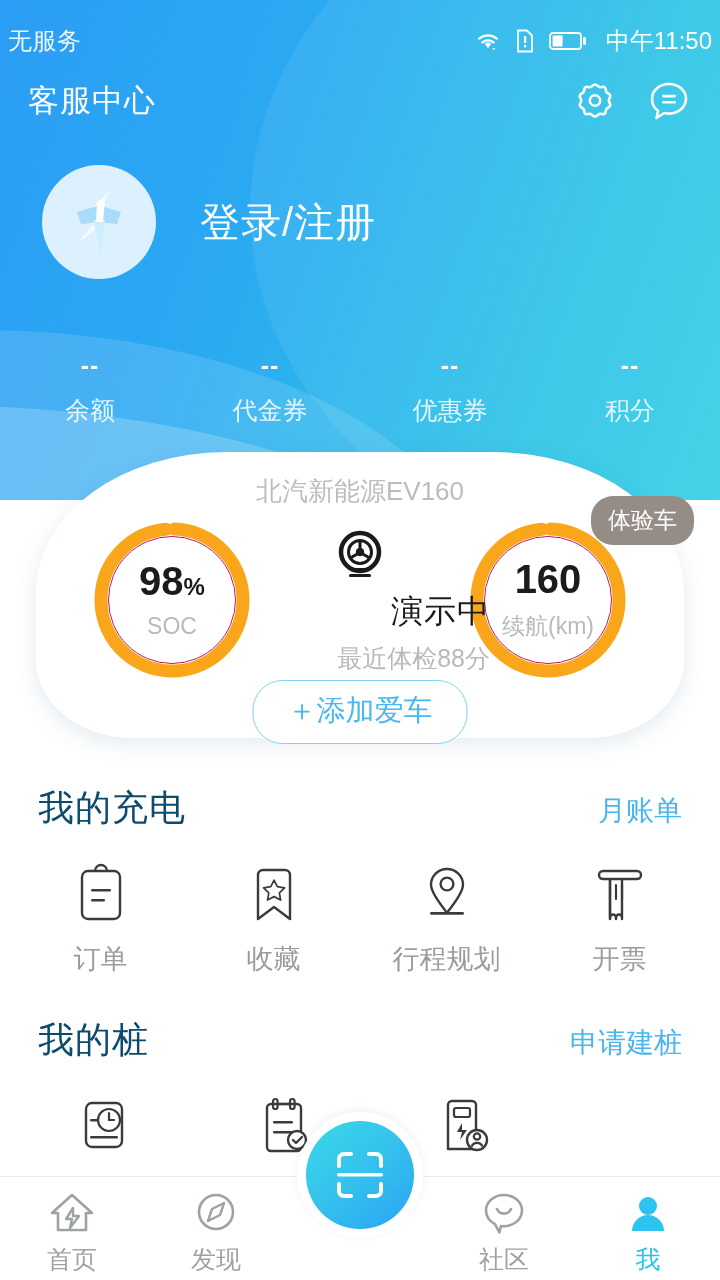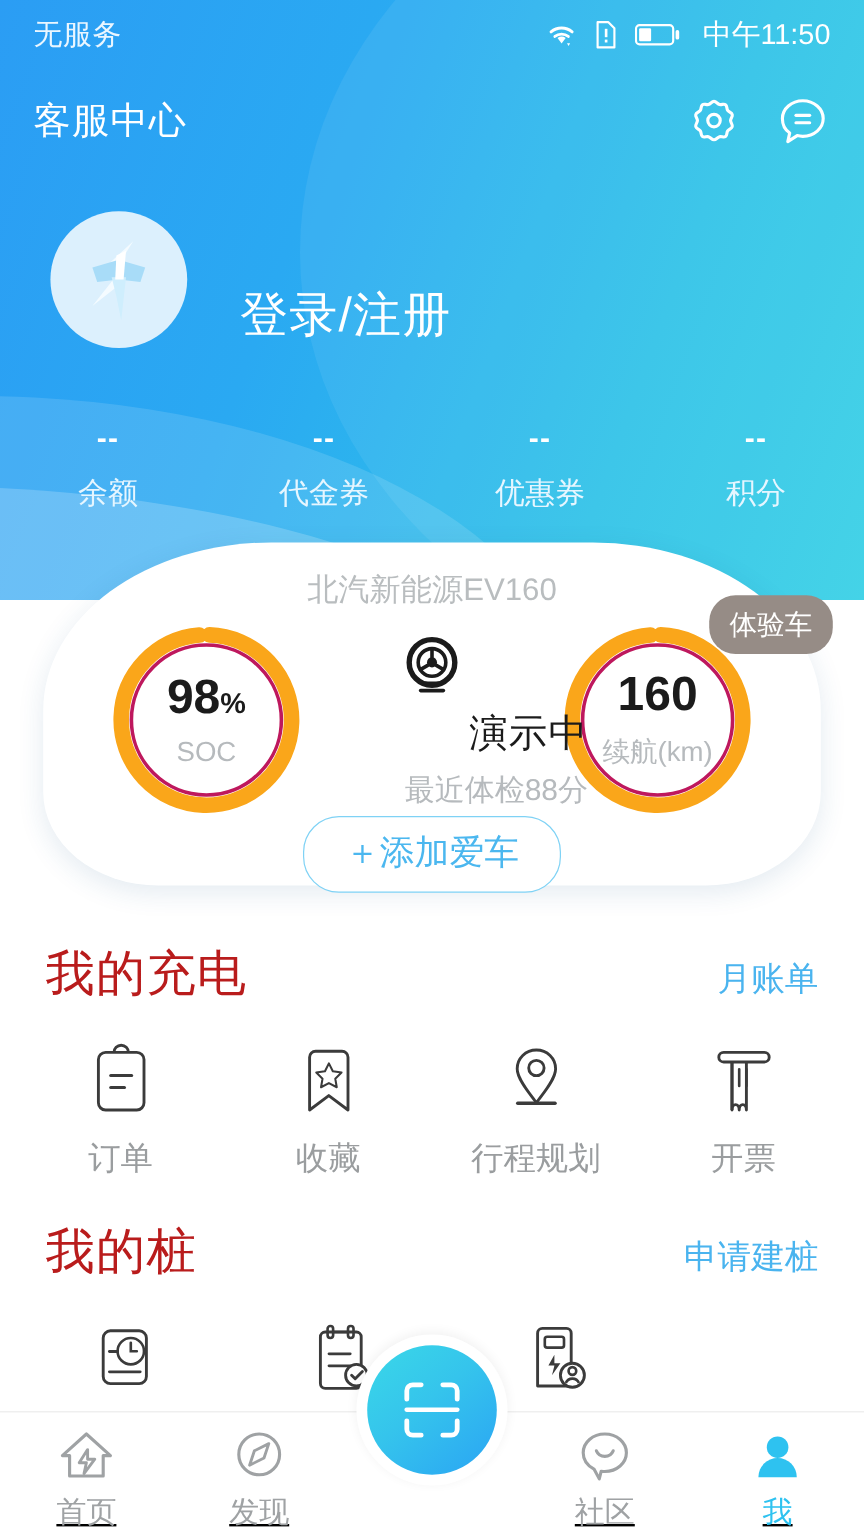--- a/index.html
+++ b/index.html
@@ -22,41 +22,41 @@
   .hero-wave {
     position: absolute; border-radius: 50%;
     background: rgba(255,255,255,0.10);
   }
   .wave-a { width: 900px; height: 740px; left: 250px; top: -160px; background: rgba(255,255,255,0.07); }
   .wave-b { width: 1000px; height: 520px; left: -520px; top: 330px; background: rgba(255,255,255,0.13); }
   .wave-c { width: 1100px; height: 420px; left: -620px; top: 405px; background: rgba(255,255,255,0.20); }
 
   
   .statusbar {
-    position: absolute; left: 0; top: 3px; width: 720px; height: 52px;
+    position: absolute; left: 0; top: 15px; width: 720px; height: 52px;
     display: flex; align-items: center; justify-content: space-between;
-    padding: 0 28px; color: #ffffff; z-index: 6;
+    padding: 0 8px; color: #ffffff; z-index: 6;
   }
   .sb-left { font-size: 24px; letter-spacing: .5px; color: #eaf6ff; }
   .sb-right { display: flex; align-items: center; gap: 15px; }
   .sb-time { font-size: 24px; color: #ffffff; margin-left: 4px; }
   .sb-icon { display: block; }
 
   
   .titlebar {
     position: absolute; left: 0; top: 62px; width: 720px; height: 78px;
     display: flex; align-items: center; z-index: 6; padding: 0 28px;
   }
   .page-title { color: #fff; font-size: 31px; letter-spacing: 1px; }
   .titlebar-actions { margin-left: auto; display: flex; align-items: center; gap: 28px; }
   .tb-btn { width: 46px; height: 46px; display: flex; align-items: center; justify-content: center; }
 
   
   .profile {
-    position: absolute; left: 42px; top: 176px; display: flex; align-items: flex-end; z-index: 6;
+    position: absolute; left: 42px; top: 165px; display: flex; align-items: center; z-index: 6;
   }
   .avatar {
     width: 114px; height: 114px; border-radius: 50%;
     background: #dcf0fd; display: flex; align-items: center; justify-content: center;
     overflow: hidden;
   }
   .login-text { margin-left: 44px; color: #ffffff; font-size: 40px; letter-spacing: 1px; }
 
   
   .stats {
@@ -83,21 +83,21 @@
     background: #968c86; color: #ffffff; font-size: 23px;
     padding: 9px 17px; border-radius: 22px; margin-top: 32px;
   }
 
   .gauge { position: absolute; width: 160px; height: 160px; top: 68px; }
   .gauge.left { left: 56px; }
   .gauge.right { right: 56px; }
   .gauge-ring { position: absolute; inset: 0; }
   .gauge-inner {
     position: absolute; inset: 16px; border-radius: 50%;
-    border: 3px solid #be185d; background: #fff;
+    border: 1px solid #be185d; background: #fff;
     display: flex; flex-direction: column; align-items: center; justify-content: center;
   }
   .gauge-num { color: #1b1b1b; font-size: 40px; font-weight: bold; line-height: 42px; }
   .gauge-num .unit { font-size: 24px; font-weight: bold; }
   .gauge-label { color: #b6babd; font-size: 23px; margin-top: 5px; }
 
   .car-center {
     position: absolute; left: 50%; top: 74px; transform: translateX(-50%);
     width: 260px; text-align: right;
   }
@@ -109,36 +109,36 @@
     position: absolute; left: 50%; transform: translateX(-50%); top: 228px;
     border: 1px solid #7fd2f5; border-radius: 30px; background: #fff;
     color: #4bb7ef; font-size: 29px; padding: 10px 34px 12px; white-space: nowrap;
   }
 
   
   .section { position: absolute; left: 0; width: 720px; }
   .section-head {
     display: flex; align-items: baseline; padding: 0 38px;
   }
-  .section-title { color: #b91c1c; font-size: 41px; letter-spacing: 1px; }
+  .section-title { color: #0c4a6e; font-size: 36px; letter-spacing: 1px; }
   .section-link { margin-left: auto; color: #4ab4ef; font-size: 28px; }
   .grid { display: flex; padding: 0 14px; margin-top: 30px; }
   .grid-item { flex: 1; display: flex; flex-direction: column; align-items: center; }
   .grid-label { color: #9a9d9f; font-size: 27px; margin-top: 16px; }
 
   #charge-section { top: 784px; }
   #pile-section { top: 1016px; }
   #pile-section .grid { padding-left: 14px; }
   #pile-section .grid-item { flex: 0 0 180px; }
 
   
   .bottom-nav {
     position: absolute; left: 0; bottom: 0; width: 720px; height: 104px;
     background: #ffffff; border-top: 1px solid #ececec;
-    display: flex; z-index: 20; text-decoration: underline;
+    display: flex; z-index: 20;
   }
   .nav-item {
     flex: 1; display: flex; flex-direction: column; align-items: center; justify-content: center;
     padding-top: 8px;
   }
   .nav-label { font-size: 25px; color: #9fa2a4; margin-top: 7px; }
   .nav-item.active .nav-label { color: #2ec2f0; }
   .nav-spacer { flex: 1; }
 
   .fab-wrap {

